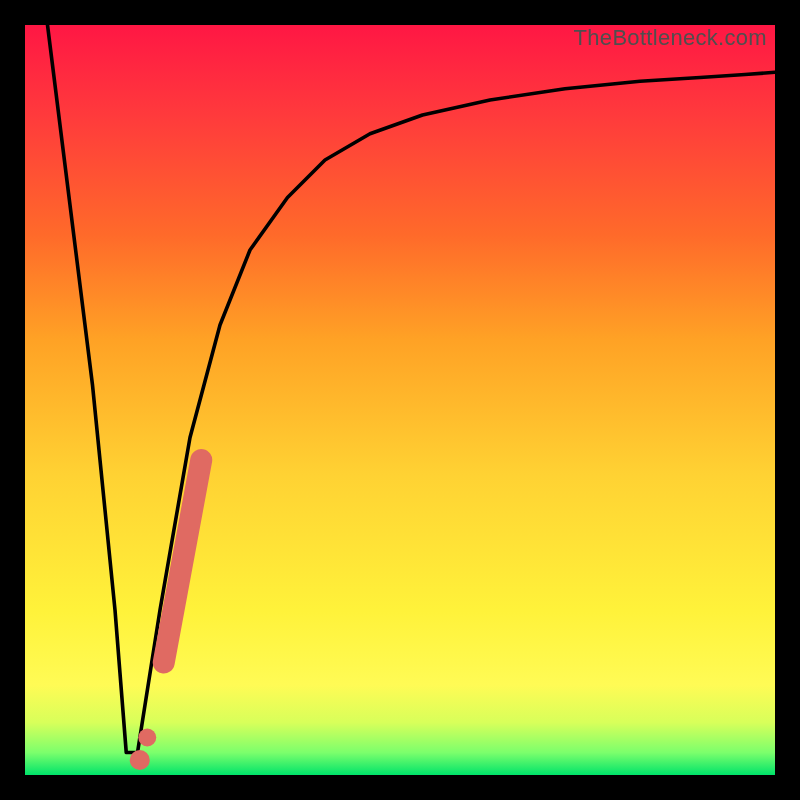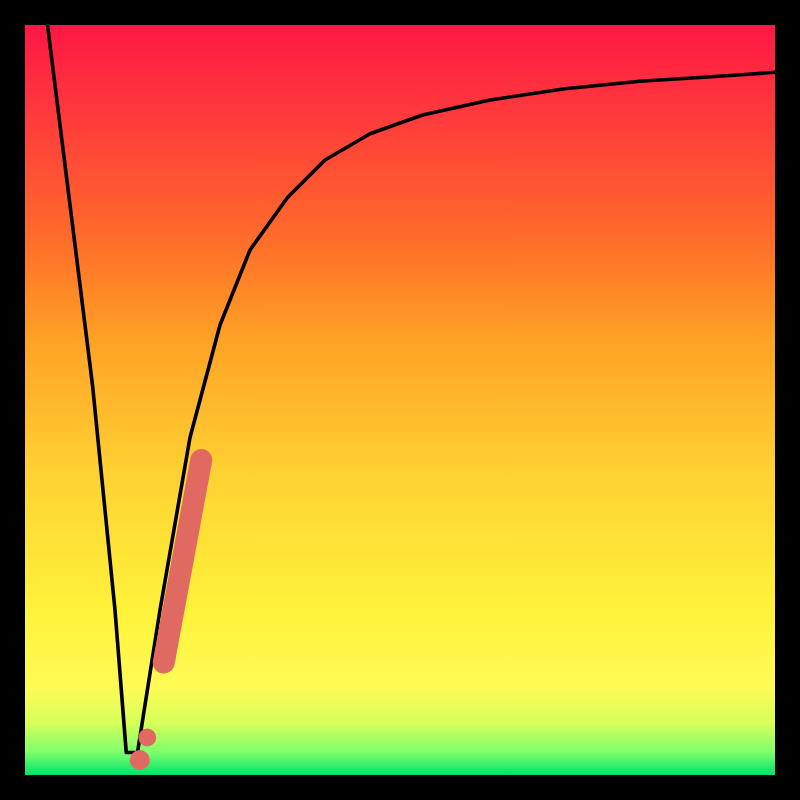--- a/index.html
+++ b/index.html
@@ -51,20 +51,21 @@
     inset: 0;
     width: 100%;
     height: 100%;
   }
 </style>
 </head>
 <body>
 
 <div class="frame">
   <div class="plot-area">
+    <span class="watermark">TheBottleneck.com</span>
 
     <svg class="curve" viewBox="0 0 750 750" preserveAspectRatio="none">
       <path id="main-curve" fill="none" stroke="#000" stroke-width="3.6" stroke-linecap="round" stroke-linejoin="round" d="M22.50 0.00 L45.00 180.00 L67.50 360.00 L90.00 585.00 L101.25 727.50 L112.50 727.50 L135.00 585.00 L165.00 412.50 L195.00 300.00 L225.00 225.00 L262.50 172.50 L300.00 135.00 L345.00 108.75 L397.50 90.00 L465.00 75.00 L540.00 63.75 L615.00 56.25 L675.00 52.50 L720.00 49.50 L750.00 47.25"></path>
       <path id="highlight-segment" fill="none" stroke="#e06a62" stroke-width="22" stroke-linecap="round" stroke-linejoin="round" d="M138.75 637.50 L176.25 435.00"></path>
       <circle id="dot-a" r="10" fill="#e06a62" cx="114.75" cy="735"></circle>
       <circle id="dot-b" r="9" fill="#e06a62" cx="122.25" cy="712.5"></circle>
     </svg>
   </div>
 </div>
 

